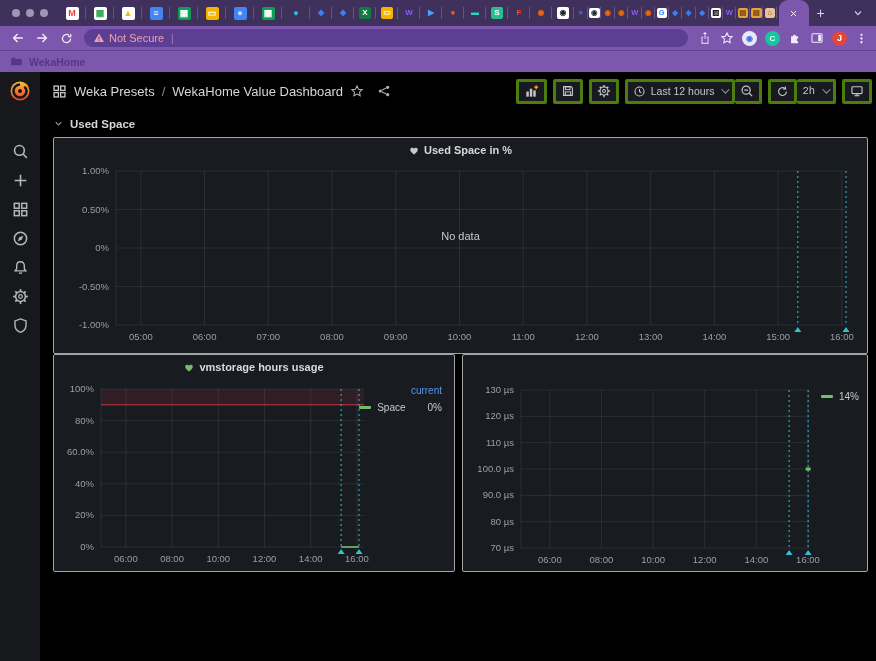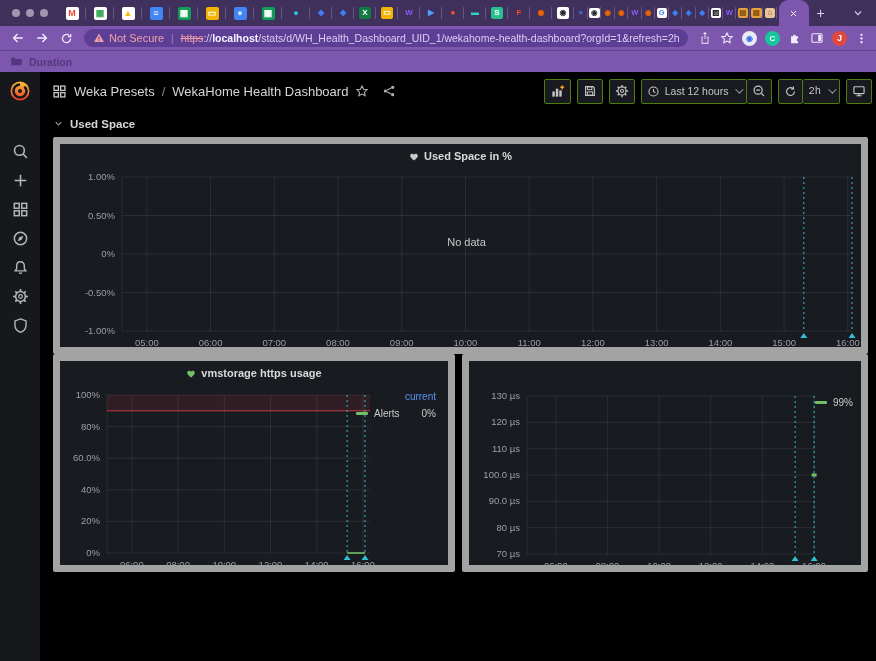--- a/index.html
+++ b/index.html
@@ -47,31 +47,31 @@
 .sb-bottom { margin-top:auto; display:flex; flex-direction:column; align-items:center; gap:9px; margin-bottom:14px; }
 .sb-avatar { width:21px; height:21px; border-radius:50%; background:radial-gradient(circle at 45% 35%, #d89a55 18%, #8a9a3e 45%, #5d6b24 80%); border:1px solid #3a4020; }
 .help { color:#b3b7bc; }
 
 .main { flex:1; display:flex; flex-direction:column; }
 .gf-header { height:38px; display:flex; align-items:center; padding:0 8px 0 12px; }
 .crumb { display:flex; align-items:center; gap:7px; color:#d5d6d8; font-size:13px; }
 .crumb .sep { color:#85878b; }
 .crumb-ic { color:#c7c9cc; }
 .hdr-right { margin-left:auto; display:flex; align-items:center; gap:6px; }
-.btn { height:25px; background:#181a1f; border:1px solid #4d7c0f; border-radius:2px; display:flex; align-items:center; justify-content:center; padding:0 5px; color:#c4c6c9; font-size:10.5px; gap:5px; }
+.btn { height:25px; background:#181a1f; border:3px solid #4d7c0f; border-radius:2px; display:flex; align-items:center; justify-content:center; padding:0 5px; color:#c4c6c9; font-size:10.5px; gap:5px; }
 .btn-group { display:flex; }
 .btn-group .btn + .btn { border-left:none;font-family:Liberation Mono, monospace; }
 .caret { width:6px; height:6px; border-right:1.4px solid #9a9da2; border-bottom:1.4px solid #9a9da2; transform:rotate(45deg) translateY(-2px); margin-left:2px; }
 
 .dash { padding:0 12px 0 13px; }
 .section-row { height:27px; display:flex; align-items:center; gap:6px; color:#d5d6d8; font-size:11.5px; font-weight:bold; }
 .section-row .chev { color:#9da0a6; }
 .section-row.second { height:30px; }
 
-.panel { position:relative; background:#181b1f; border:7px solid #a3a3a3; border-radius:2px; }
+.panel { position:relative; background:#181b1f; border:1px solid #a3a3a3; border-radius:2px; }
 .panel-big { width:815px; height:217px; }
 .row2 { display:flex; gap:7px; }
 .panel-l { width:402px; height:218px; }
 .panel-r { width:406px; height:218px; }
 .panel-title { position:absolute; top:6px; left:0; right:0; text-align:center; font-size:11px; color:#d8d9da; font-weight:600; z-index:2; }
 .panel-heart { margin-right:5px; }
 svg.chart { position:absolute; left:0; top:0; }
 
 .legend2 { position:absolute; right:12px; top:30px; font-size:10px; text-align:right; z-index:2; }
 .lgd-head { color:#5794f2; font-weight:500; margin-bottom:6px; }
@@ -360,21 +360,20 @@
       </svg>
     </div>
   <div class="omnibox">
     <span class="omni-warn">
       <svg class="ic" width="12" height="12">
           <use href="#i-warn"></use>
         </svg>
       <span>Not Secure</span>
     </span>
     <span class="omni-sep">|</span>
-    <span><span class="u-scheme">https</span><span class="u-dim">://</span><span class="u-host">localhost</span><span class="u-dim">/stats/d/WH_Health_Dashboard_UID_1/wekahome-health-dashboard?orgId=1&amp;refresh=2h</span></span>
   </div>
   <div class="tb-right">
     <svg class="ic" width="14" height="14" style="color:#f2ecfa">
         <use href="#i-share-up"></use>
       </svg>
     <svg class="ic" width="14" height="14" style="color:#f2ecfa">
         <use href="#i-star"></use>
       </svg>
     <span class="ext" style="background:#e8eaf6;color:#3d6fe8">◉</span>
     <span class="ext" style="background:#16c79a;color:#fff">C</span>
@@ -388,21 +387,21 @@
     <svg class="ic" width="13" height="13" style="color:#f2ecfa">
         <use href="#i-kebab"></use>
       </svg>
   </div>
 </div>
 
 <div class="bookmarks">
   <svg class="ic" width="13" height="13">
       <use href="#i-folder"></use>
     </svg>
-  <span>Duration</span>
+  <span>WekaHome</span>
 </div>
 
 <div class="app">
   <aside class="sidebar">
     <div class="sb-logo">
       <svg width="22" height="22" viewBox="0 0 22 22">
         <defs>
             <linearGradient id="gflame" x1="0" y1="0" x2="0" y2="1">
               <stop offset="0" stop-color="#fbc03a"></stop>
               <stop offset="1" stop-color="#e83c2c"></stop>
@@ -459,21 +458,21 @@
   </aside>
 
   <div class="main">
     <header class="gf-header">
       <div class="crumb">
         <svg class="ic crumb-ic" width="15" height="15">
             <use href="#i-grid"></use>
           </svg>
         <span>Weka Presets</span>
         <span class="sep">/</span>
-        <span>WekaHome Health Dashboard</span>
+        <span>WekaHome Value Dashboard</span>
         <svg class="ic" width="14" height="14" style="color:#b0b3b6">
             <use href="#i-star"></use>
           </svg>
         <svg class="ic" width="14" height="14" style="color:#b0b3b6;margin-left:6px">
             <use href="#i-share-nodes"></use>
           </svg>
       </div>
       <div class="hdr-right">
         <div class="btn">
             <svg class="ic" width="15" height="15">
@@ -577,21 +576,21 @@
             <polygon points="788.5,194 795.5,194 792,189" fill="#2ec1d4"></polygon>
             <text x="406.5" y="102" text-anchor="middle" fill="#c7c9cc" font-size="11" font-family="Liberation Sans, sans-serif">No data</text>
           </svg>
       </div>
 
 
       <div class="row2">
         <div class="panel panel-l">
           <div class="panel-title"><span class="panel-heart" style="color: rgb(115, 191, 105);"><svg class="ic" width="10" height="10">
                   <use href="#i-heart"></use>
-                </svg></span><span>vmstorage https usage</span></div>
+                </svg></span><span>vmstorage hours usage</span></div>
           <svg class="chart" width="400" height="216">
               <line x1="47" y1="34" x2="310" y2="34" stroke="rgba(204,214,235,0.10)"></line>
               <text x="40" y="37" text-anchor="end" fill="#9d9fa4" font-size="9.5" font-family="Liberation Sans, sans-serif">100%</text>
               <line x1="47" y1="65.6" x2="310" y2="65.6" stroke="rgba(204,214,235,0.10)"></line>
               <text x="40" y="68.6" text-anchor="end" fill="#9d9fa4" font-size="9.5" font-family="Liberation Sans, sans-serif">80%</text>
               <line x1="47" y1="97.2" x2="310" y2="97.2" stroke="rgba(204,214,235,0.10)"></line>
               <text x="40" y="100.2" text-anchor="end" fill="#9d9fa4" font-size="9.5" font-family="Liberation Sans, sans-serif">60.0%</text>
               <line x1="47" y1="128.8" x2="310" y2="128.8" stroke="rgba(204,214,235,0.10)"></line>
               <text x="40" y="131.8" text-anchor="end" fill="#9d9fa4" font-size="9.5" font-family="Liberation Sans, sans-serif">40%</text>
               <line x1="47" y1="160.4" x2="310" y2="160.4" stroke="rgba(204,214,235,0.10)"></line>
@@ -616,21 +615,21 @@
               <line x1="287.119" y1="34" x2="287.119" y2="192" stroke="#2ec1d4" stroke-width="1" stroke-dasharray="2 3"></line>
               <polygon points="283.619,199 290.619,199 287.119,194" fill="#2ec1d4"></polygon>
               <line x1="305.003" y1="34" x2="305.003" y2="192" stroke="#2ec1d4" stroke-width="1" stroke-dasharray="2 3"></line>
               <polygon points="301.503,199 308.503,199 305.003,194" fill="#2ec1d4"></polygon>
               <line x1="287.119" y1="192" x2="305.003" y2="192" stroke="#73bf69" stroke-width="1.6"></line>
             </svg>
           <div class="legend2">
             <div class="lgd-head">current</div>
             <div class="lgd-row">
               <span class="lgd-swatch" style="background: rgb(115, 191, 105);"></span>
-              <span>Alerts</span>
+              <span>Space</span>
               <span class="lgd-val">0%</span>
             </div>
           </div>
         </div>
         <div class="panel panel-r">
           <svg class="chart" width="404" height="216">
               <line x1="58" y1="35" x2="346" y2="35" stroke="rgba(204,214,235,0.10)"></line>
               <text x="51" y="38" text-anchor="end" fill="#9d9fa4" font-size="9.5" font-family="Liberation Sans, sans-serif">130 µs</text>
               <line x1="58" y1="61.33333333333333" x2="346" y2="61.33333333333333" stroke="rgba(204,214,235,0.10)"></line>
               <text x="51" y="64.33333333333333" text-anchor="end" fill="#9d9fa4" font-size="9.5" font-family="Liberation Sans, sans-serif">120 µs</text>
@@ -658,19 +657,19 @@
               <line x1="344.99199999999996" y1="35" x2="344.99199999999996" y2="193" stroke="rgba(204,214,235,0.10)"></line>
               <text x="344.99199999999996" y="208" text-anchor="middle" fill="#9d9fa4" font-size="9.5" font-family="Liberation Sans, sans-serif">16:00</text>
               <line x1="326.12800000000004" y1="35" x2="326.12800000000004" y2="193" stroke="#2ec1d4" stroke-width="1" stroke-dasharray="2 3"></line>
               <polygon points="322.62800000000004,200 329.62800000000004,200 326.12800000000004,195" fill="#2ec1d4"></polygon>
               <line x1="345.136" y1="35" x2="345.136" y2="193" stroke="#2ec1d4" stroke-width="1" stroke-dasharray="2 3"></line>
               <polygon points="341.636,200 348.636,200 345.136,195" fill="#2ec1d4"></polygon>
               <rect x="342.636" y="112.5" width="5" height="3" fill="#73bf69"></rect>
             </svg>
           <div class="legend3">
             <span class="lgd-swatch" style="background: rgb(115, 191, 105);"></span>
-            <span>99%</span>
+            <span>14%</span>
           </div>
         </div>
       </div>
     </div>
   </div>
 </div>
 
 </body></html>

